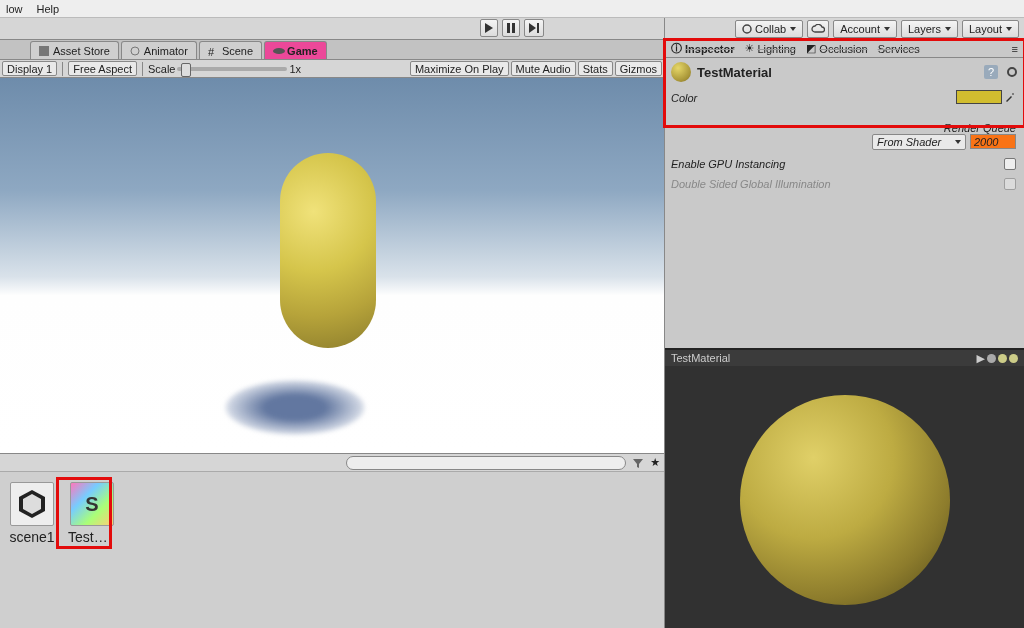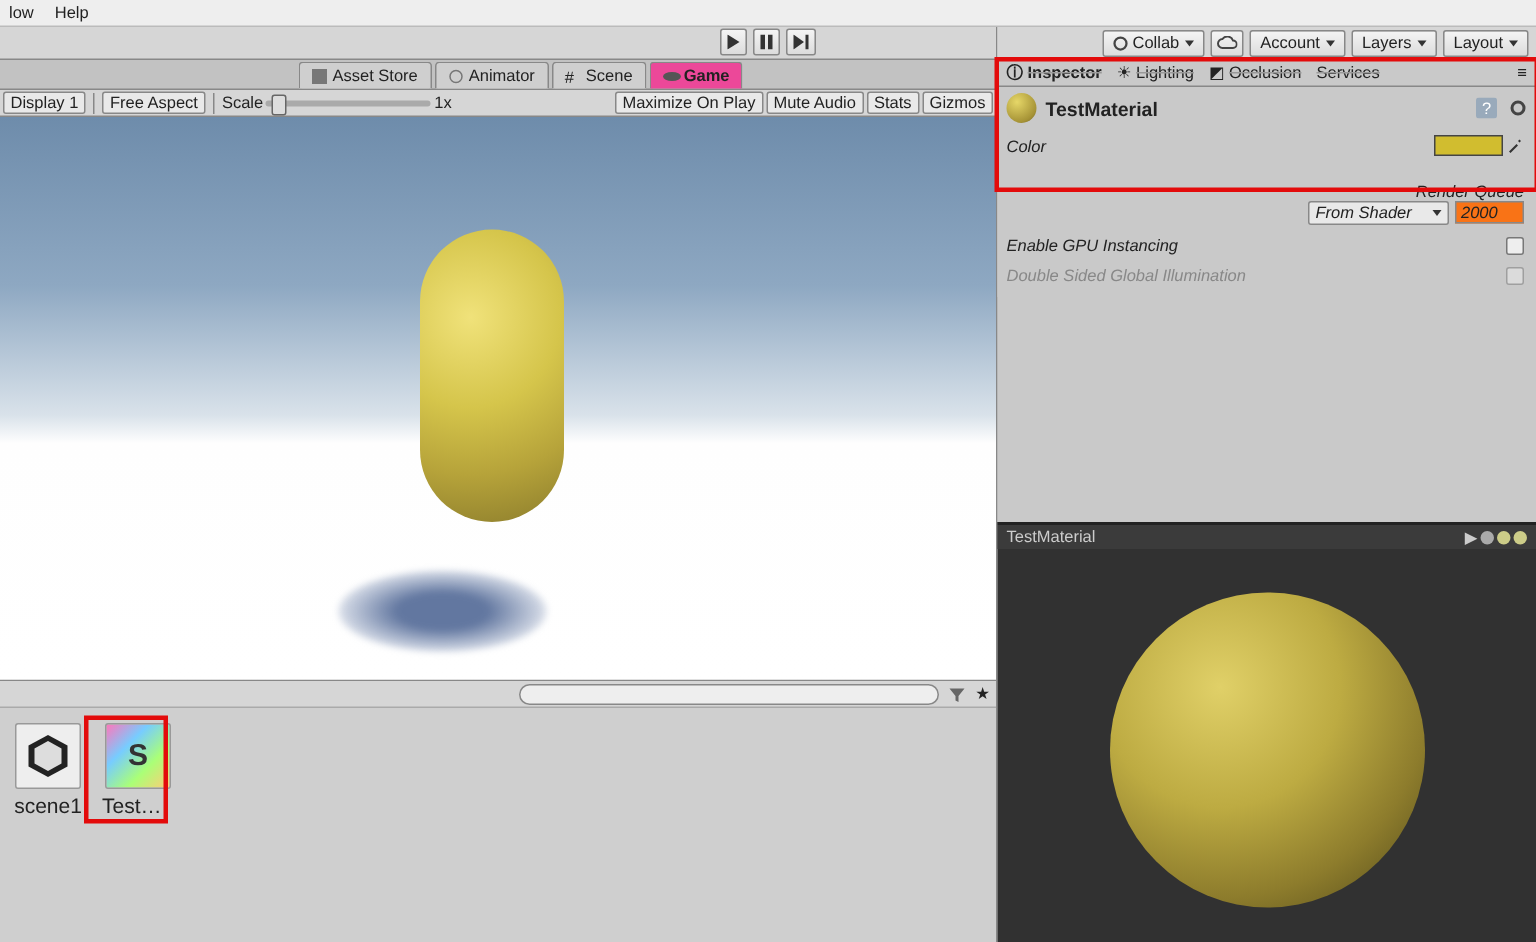--- a/index.html
+++ b/index.html
@@ -9,21 +9,21 @@
   .app{display:flex;height:610px;}
   .left{width:665px;display:flex;flex-direction:column;border-right:1px solid #888;}
   .right{flex:1;display:flex;flex-direction:column;background:#c9c9c9;}
   
   .toolbar{height:22px;background:#d6d6d6;border-bottom:1px solid #888;display:flex;align-items:center;}
   .btn{height:18px;background:linear-gradient(#f4f4f4,#dcdcdc);border:1px solid #888;border-radius:2px;display:inline-flex;align-items:center;padding:5px 6px;margin:0 1px;cursor:pointer;}
   .btn.small{padding:0 3px;}
   .btn .caret{margin-left:4px;border-left:3px solid transparent;border-right:3px solid transparent;border-top:4px solid #333;}
   .play-controls{position:absolute;left:50%;transform:translateX(-50%);display:flex;gap:2px;top:19px;}
   
-  .tabs{height:20px;display:flex;align-items:flex-end;padding-left:30px;gap:2px;background:#c2c2c2;border-bottom:1px solid #888;justify-content:center;}
+  .tabs{height:20px;display:flex;align-items:flex-end;padding-left:30px;gap:2px;background:#c2c2c2;border-bottom:1px solid #888;}
   .tab{height:18px;background:#cfcfcf;border:1px solid #888;border-bottom:none;border-radius:3px 3px 0 0;padding:0 8px;display:flex;align-items:center;gap:4px;cursor:pointer;}
   .tab.active{background:#ec4899;font-weight:bold;}
   .tab-icon{width:10px;height:10px;display:inline-block;}
   .control-row{height:18px;background:#d6d6d6;border-bottom:1px solid #888;display:flex;align-items:center;padding:0 2px;gap:2px;}
   .field{height:15px;border:1px solid #888;background:#e9e9e9;border-radius:2px;padding:0 4px;display:flex;align-items:center;}
   .slider{flex:0 0 110px;height:4px;background:#aaa;border-radius:2px;position:relative;}
   .slider::after{content:"";position:absolute;left:4px;top:-4px;width:8px;height:12px;background:#ddd;border:1px solid #666;border-radius:2px;}
   
   .viewport{flex:1;position:relative;background:#fff;overflow:hidden;}
   .sky{position:absolute;inset:0;background:linear-gradient(#6e8cab 0%,#8ea8c2 30%,#d9e2ea 53%,#fefefe 58%,#fff 100%);}

